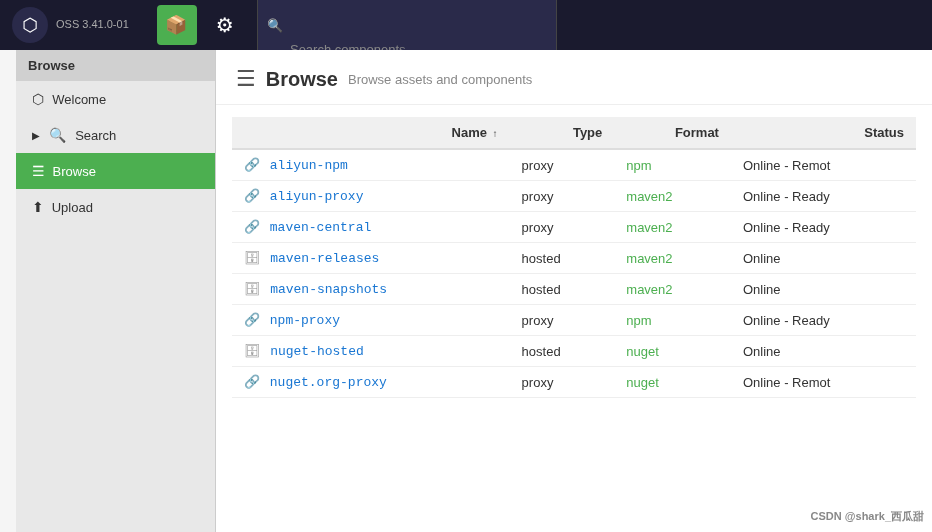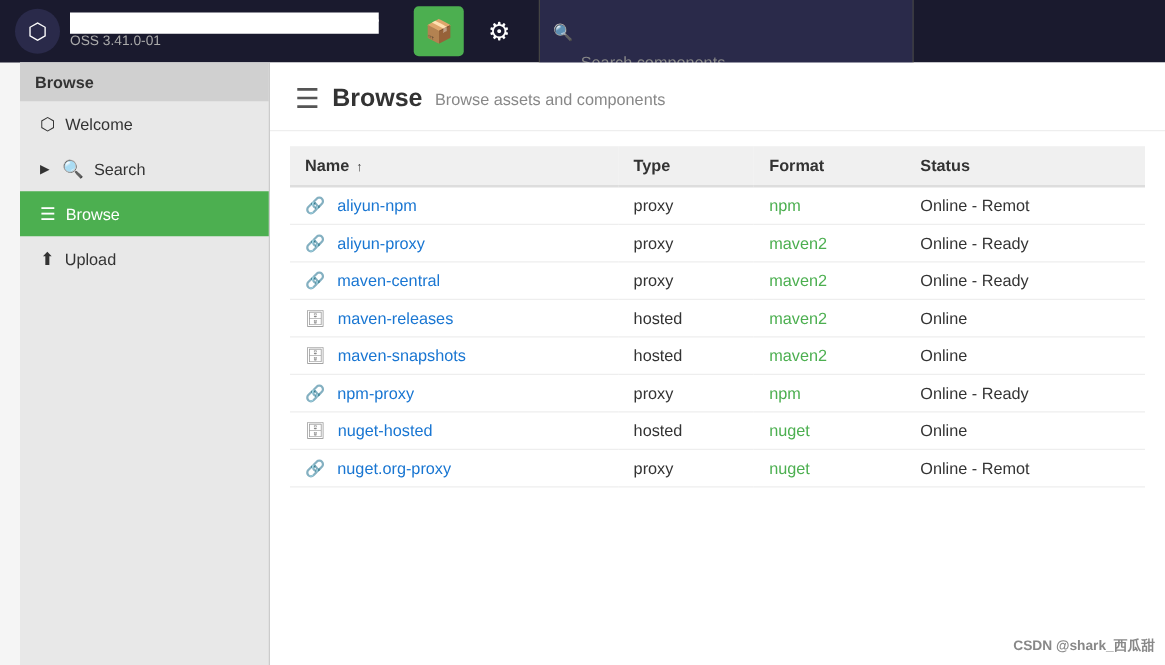--- a/index.html
+++ b/index.html
@@ -156,36 +156,36 @@
       padding: 12px 16px;
     }
     table {
       width: 100%;
       border-collapse: collapse;
     }
     thead tr {
       background: #f0f0f0;
     }
     th {
-      text-align: left;
+      text-align: right;
       padding: 8px 12px;
       font-size: 13px;
       font-weight: bold;
       color: #333;
       border-bottom: 2px solid #ddd;
       white-space: nowrap;
     }
     th .sort-arrow { font-size: 10px; margin-left: 2px; }
     td {
       padding: 7px 12px;
       font-size: 13px;
       color: #333;
       border-bottom: 1px solid #eee;
     }
-    .repo-name { color: #1976d2; text-decoration: none; }
+    .repo-name { color: #1976d2; text-decoration: none; font-family: Liberation Mono, monospace; }
 
     .type-col { color: #333; }
     .status-online { color: #333; margin-top: 28px; }
 
     
     .watermark {
       position: fixed;
       bottom: 8px;
       right: 8px;
       font-size: 11px;
@@ -194,21 +194,20 @@
       font-weight: bold;
     }
   </style>
 </head>
 <body>
 
 <div class="header">
   <div class="header-logo">
     <div class="logo-icon">⬡</div>
     <div class="header-title">
-      <div class="main">Sonatype Nexus Repository Manager</div>
       <div class="sub">OSS 3.41.0-01</div>
     </div>
   </div>
   <div class="header-nav">
     <div class="header-nav-btn">📦</div>
     <div class="header-nav-gear">⚙</div>
   </div>
   <div class="header-search">
     <span style="color:#888;">🔍</span>
     <input type="text" placeholder="Search components" style="">

